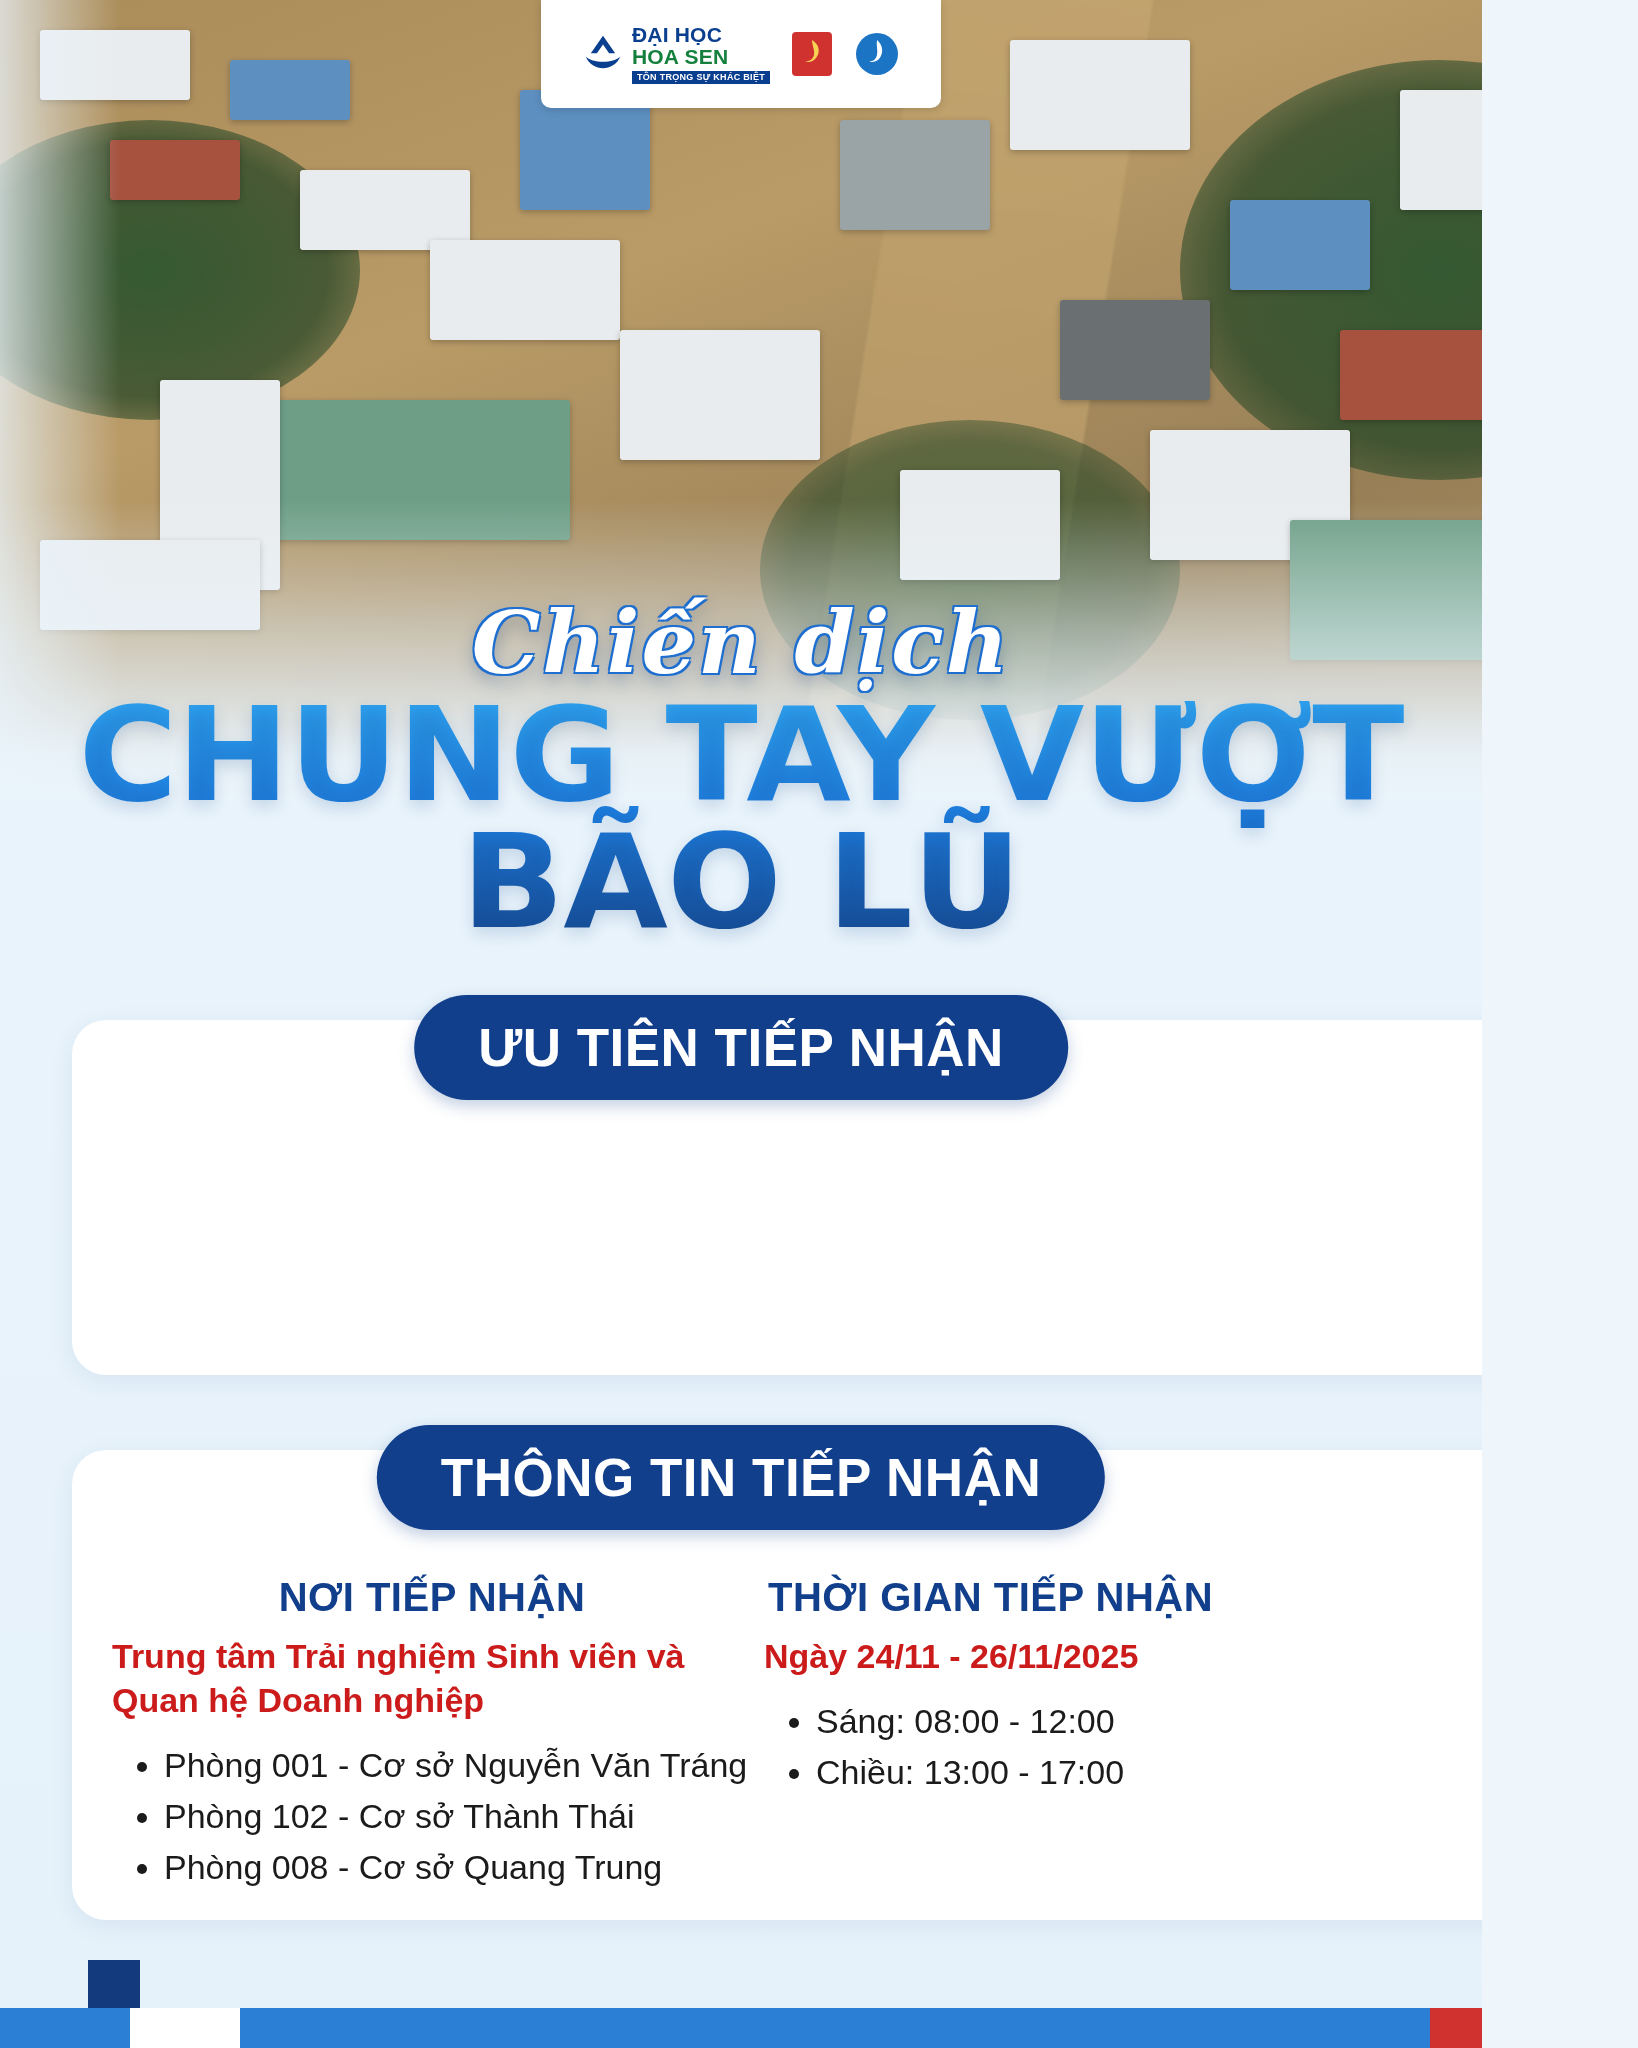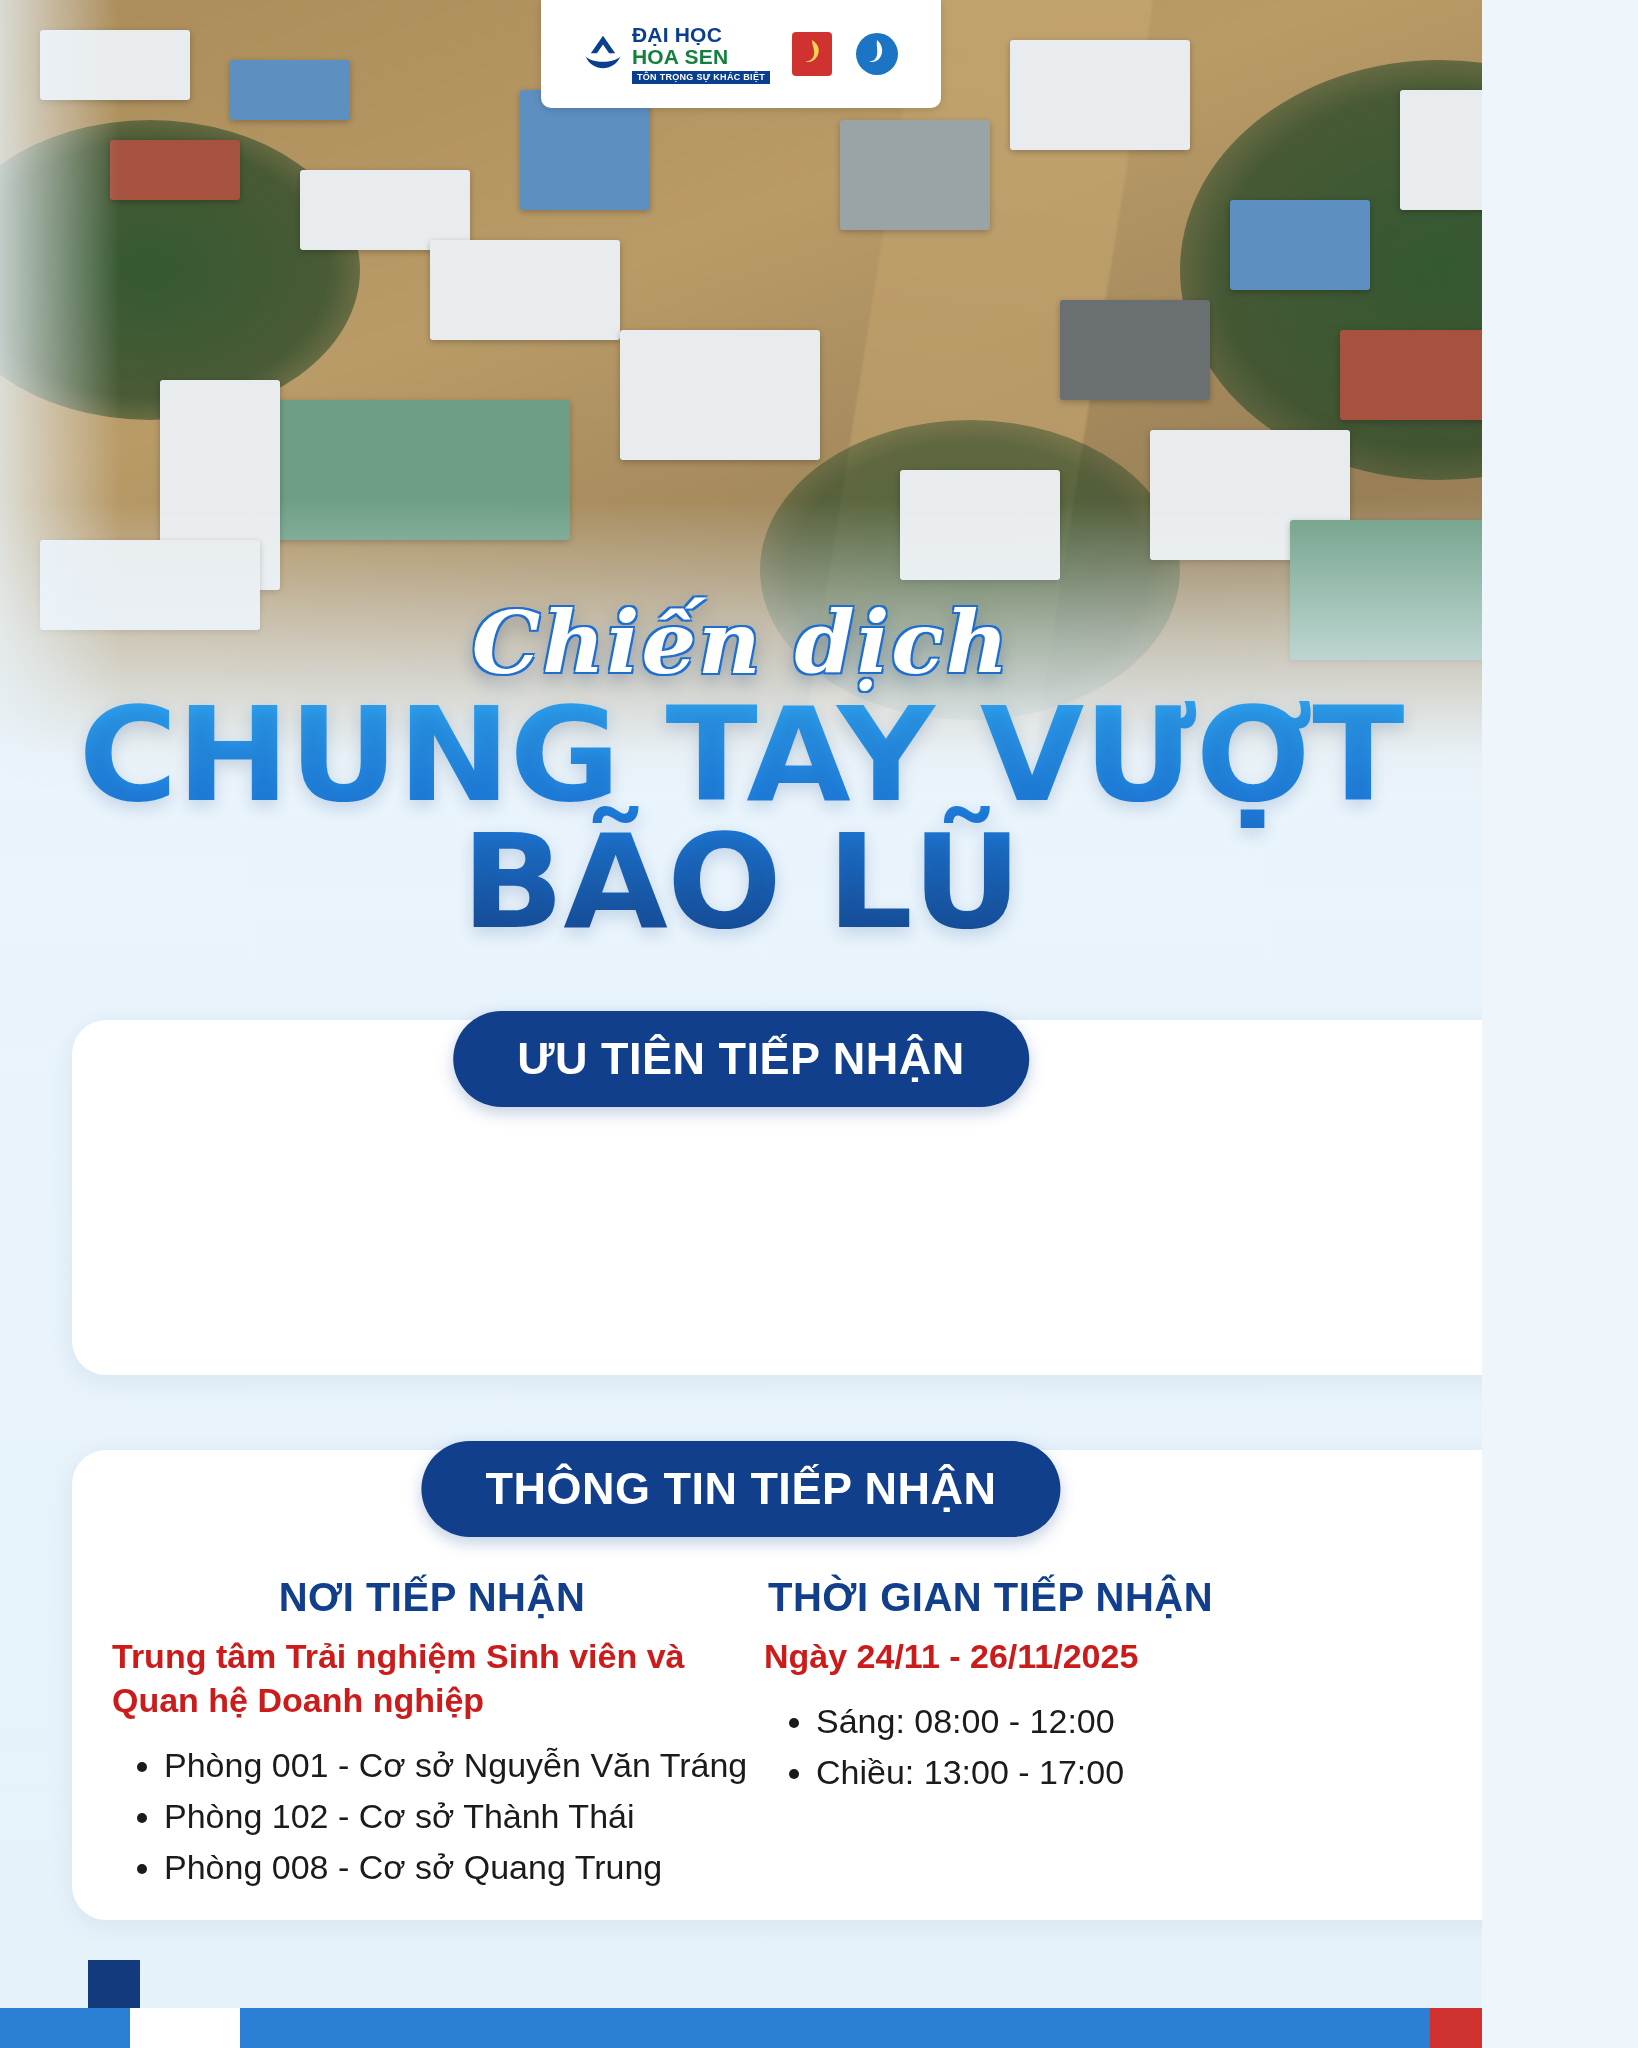--- a/index.html
+++ b/index.html
@@ -152,27 +152,26 @@
   .card-2 { top: 1450px; height: 470px; }
 
   .pill {
     position: absolute;
     left: 50%;
     transform: translateX(-50%);
     background: #113f8c;
     color: #ffffff;
     border-radius: 60px;
     padding: 22px 64px;
-    font-size: 45px;
+    font-size: 53px;
     font-weight: 700;
     letter-spacing: .5px;
     white-space: nowrap;
     box-shadow: 0 6px 16px rgba(17,63,140,.25);
     z-index: 3;
-    margin-top: 16px;
   }
   .pill-1 { top: 995px; }
   .pill-2 { top: 1425px; }
 
   .bullets {
     position: absolute;
     left: 112px;
     right: 96px;
     top: 1130px;
     font-size: 35px;

